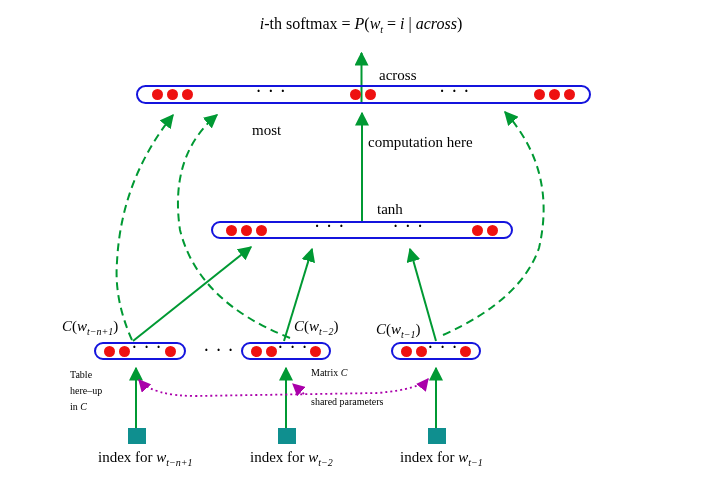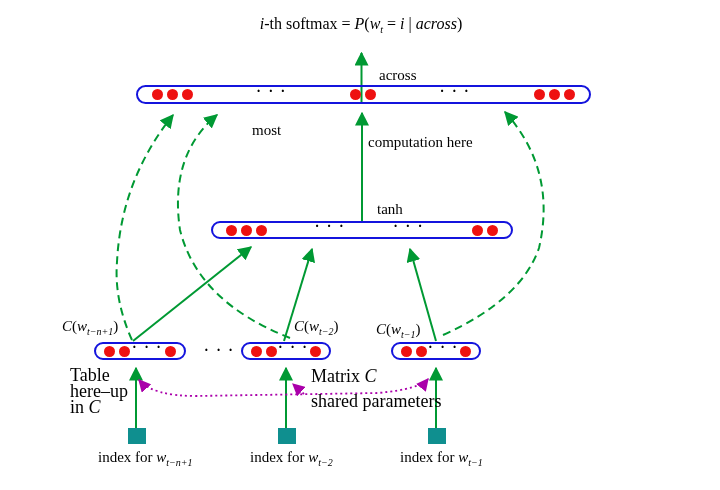--- a/index.html
+++ b/index.html
@@ -11,21 +11,21 @@
   svg.wires{position:absolute;left:0;top:0;z-index:1;}
   .layer{position:absolute;box-sizing:border-box;height:19px;border:2px solid var(--blue);
          border-radius:10px;display:flex;align-items:center;justify-content:space-between;
          background:transparent;z-index:2;}
   .dot-group{display:flex;gap:4px;align-items:center;}
   .dot{width:11px;height:11px;border-radius:50%;background:var(--red);display:inline-block;}
   .ellip{font-family:"Liberation Serif",serif;font-weight:bold;font-size:14px;letter-spacing:2px;
          line-height:1;position:relative;top:-3px;color:#000;}
   .index-node{position:absolute;width:18px;height:16px;background:var(--teal);z-index:2;}
   .txt{position:absolute;z-index:3;white-space:nowrap;line-height:1.1;}
-  .f16{font-size:16px;} .f15{font-size:15px;} .f14{font-size:18px;}
+  .f16{font-size:16px;} .f15{font-size:15px;} .f14{font-size:10px;}
   sub{font-size:10px;line-height:0;}
   .between-ellip{position:absolute;z-index:2;font-weight:bold;font-size:14px;letter-spacing:2px;}
 </style>
 </head>
 <body>
 
 <div class="canvas">
 
   <svg class="wires" width="720" height="490">
     <defs>

